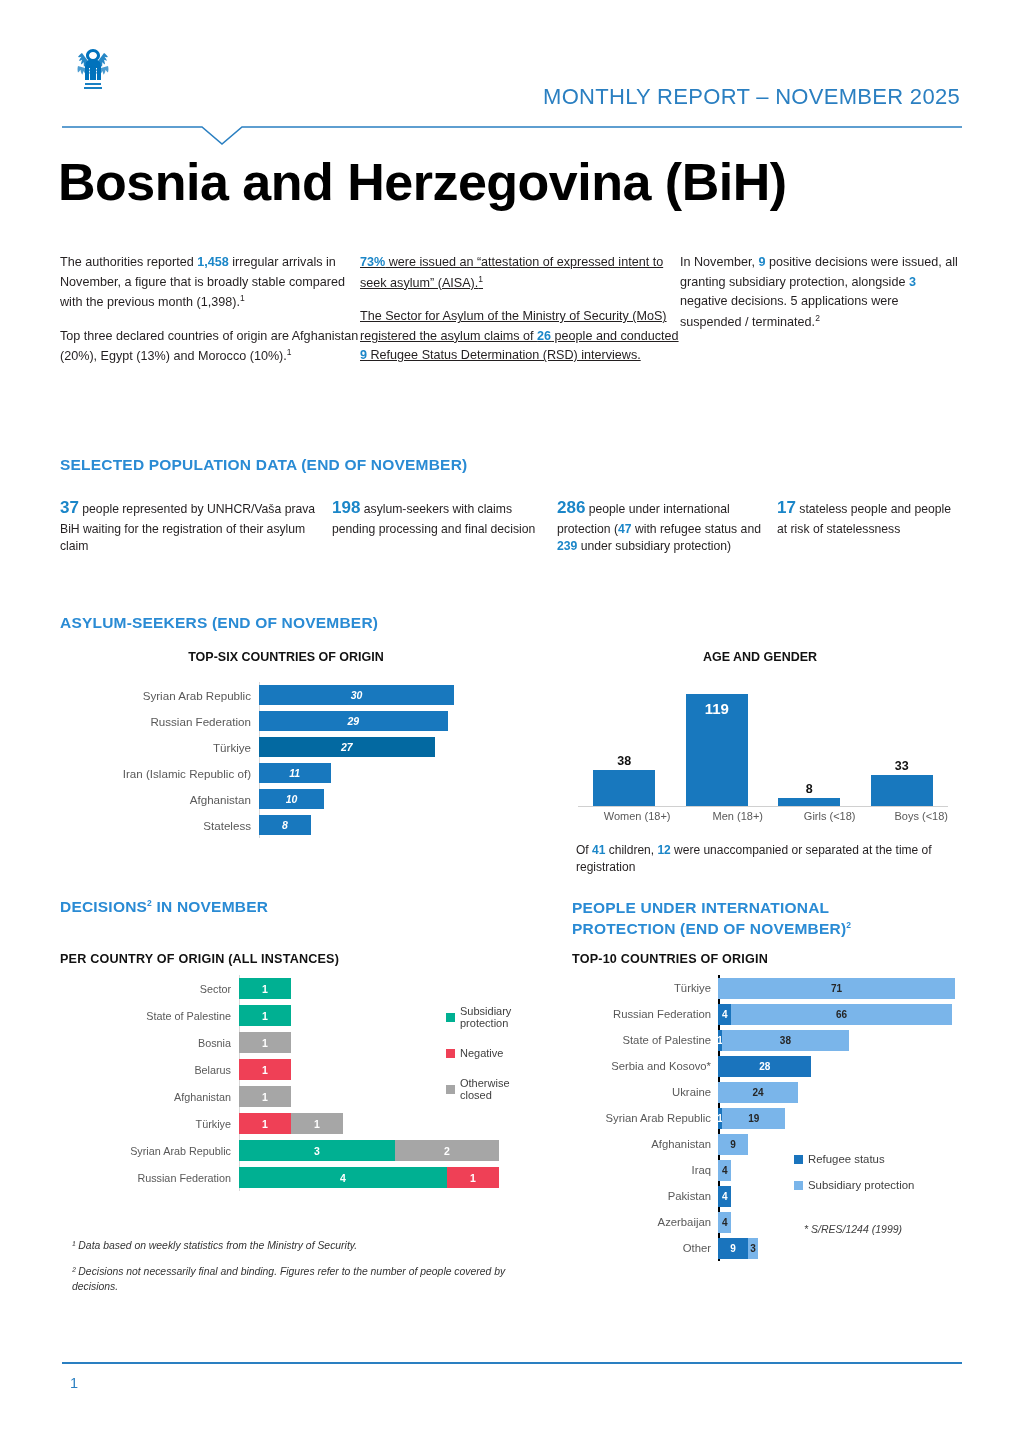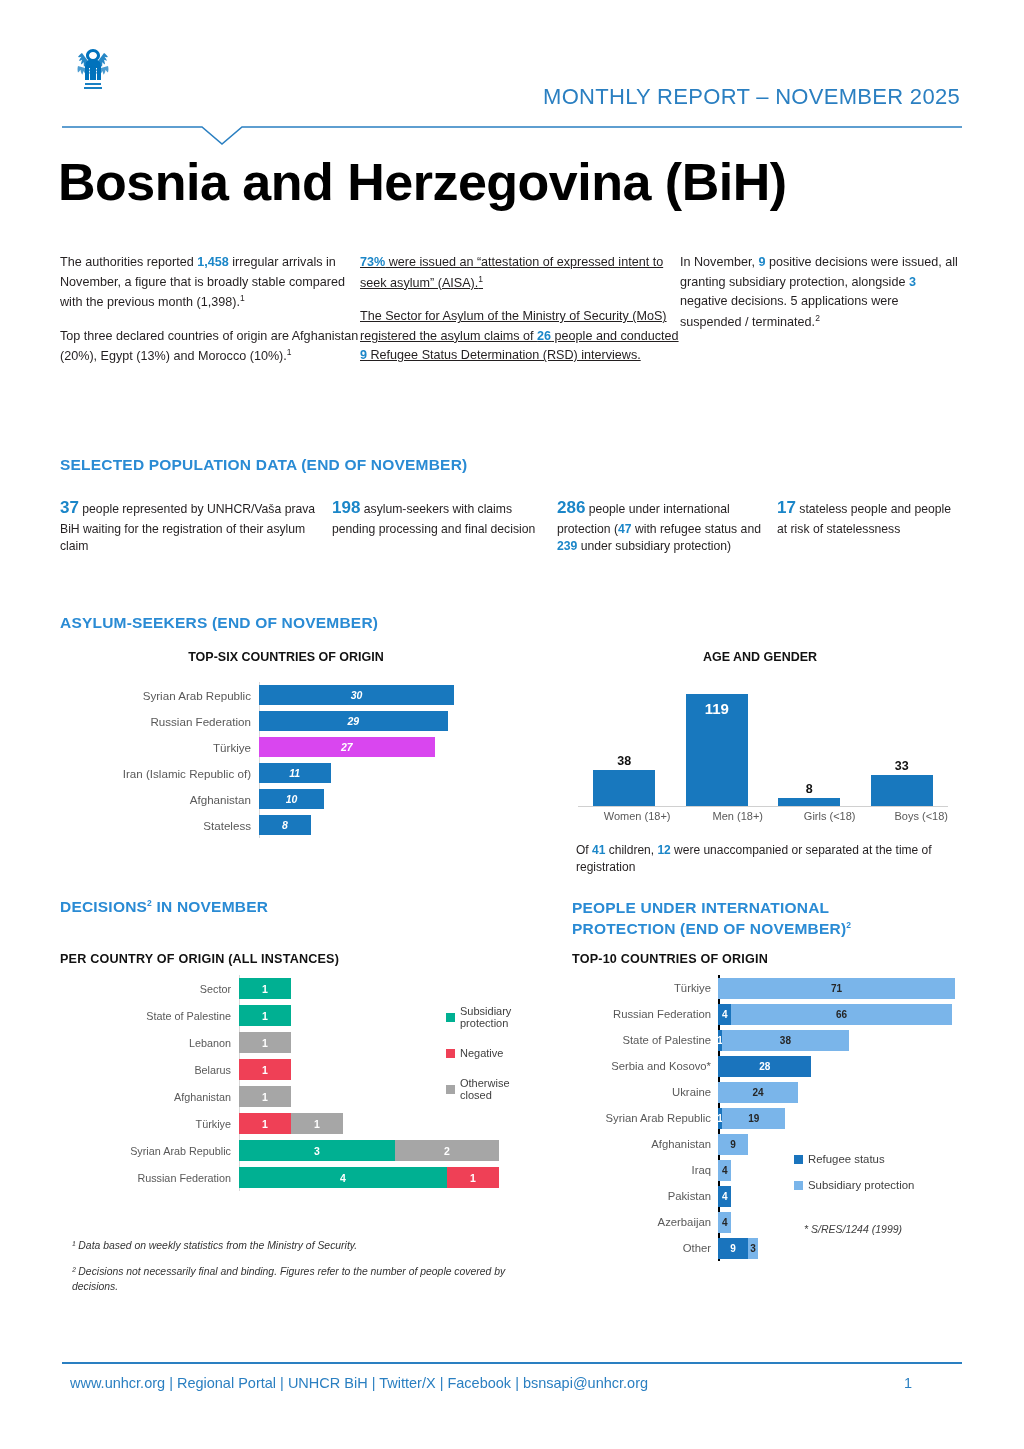--- a/index.html
+++ b/index.html
@@ -238,21 +238,21 @@
         </div>
         <div class="hbar-row">
           <div class="hbar-label">Russian Federation</div>
           <div class="hbar-track">
             <div class="hbar-fill" style="width: 188.5px; background: rgb(24, 120, 190);">29</div>
           </div>
         </div>
         <div class="hbar-row">
           <div class="hbar-label">Türkiye</div>
           <div class="hbar-track">
-            <div class="hbar-fill" style="width: 175.5px; background: #d946ef;">27</div>
+            <div class="hbar-fill" style="width: 175.5px; background: #0369a1;">27</div>
           </div>
         </div>
         <div class="hbar-row">
           <div class="hbar-label">Iran (Islamic Republic of)</div>
           <div class="hbar-track">
             <div class="hbar-fill" style="width: 71.5px; background: rgb(24, 120, 190);">11</div>
           </div>
         </div>
         <div class="hbar-row">
           <div class="hbar-label">Afghanistan</div>
@@ -316,21 +316,21 @@
             <div class="dec-seg" style="width: 52px; background: rgb(0, 176, 146);">1</div>
           </div>
         </div>
         <div class="dec-row">
           <div class="dec-label">State of Palestine</div>
           <div class="dec-track">
             <div class="dec-seg" style="width: 52px; background: rgb(0, 176, 146);">1</div>
           </div>
         </div>
         <div class="dec-row">
-          <div class="dec-label">Lebanon</div>
+          <div class="dec-label">Bosnia</div>
           <div class="dec-track">
             <div class="dec-seg" style="width: 52px; background: rgb(166, 166, 166);">1</div>
           </div>
         </div>
         <div class="dec-row">
           <div class="dec-label">Belarus</div>
           <div class="dec-track">
             <div class="dec-seg" style="width: 52px; background: rgb(239, 64, 86);">1</div>
           </div>
         </div>
@@ -471,17 +471,16 @@
     <div class="pr-note">* S/RES/1244 (1999)</div>
   </div>
 
   <div class="footnotes">
     <div class="footnote">¹ Data based on weekly statistics from the Ministry of Security.</div>
     <div class="footnote">² Decisions not necessarily final and binding. Figures refer to the number of people covered by decisions.</div>
   </div>
 
   <div class="footer-rule"></div>
   <div class="footer">
-    <div class="footer-links">www.unhcr.org | Regional Portal | UNHCR BiH | Twitter/X | Facebook | bsnsapi@unhcr.org</div>
     <div class="footer-page">1</div>
   </div>
 
 </div>
 
 </body></html>

